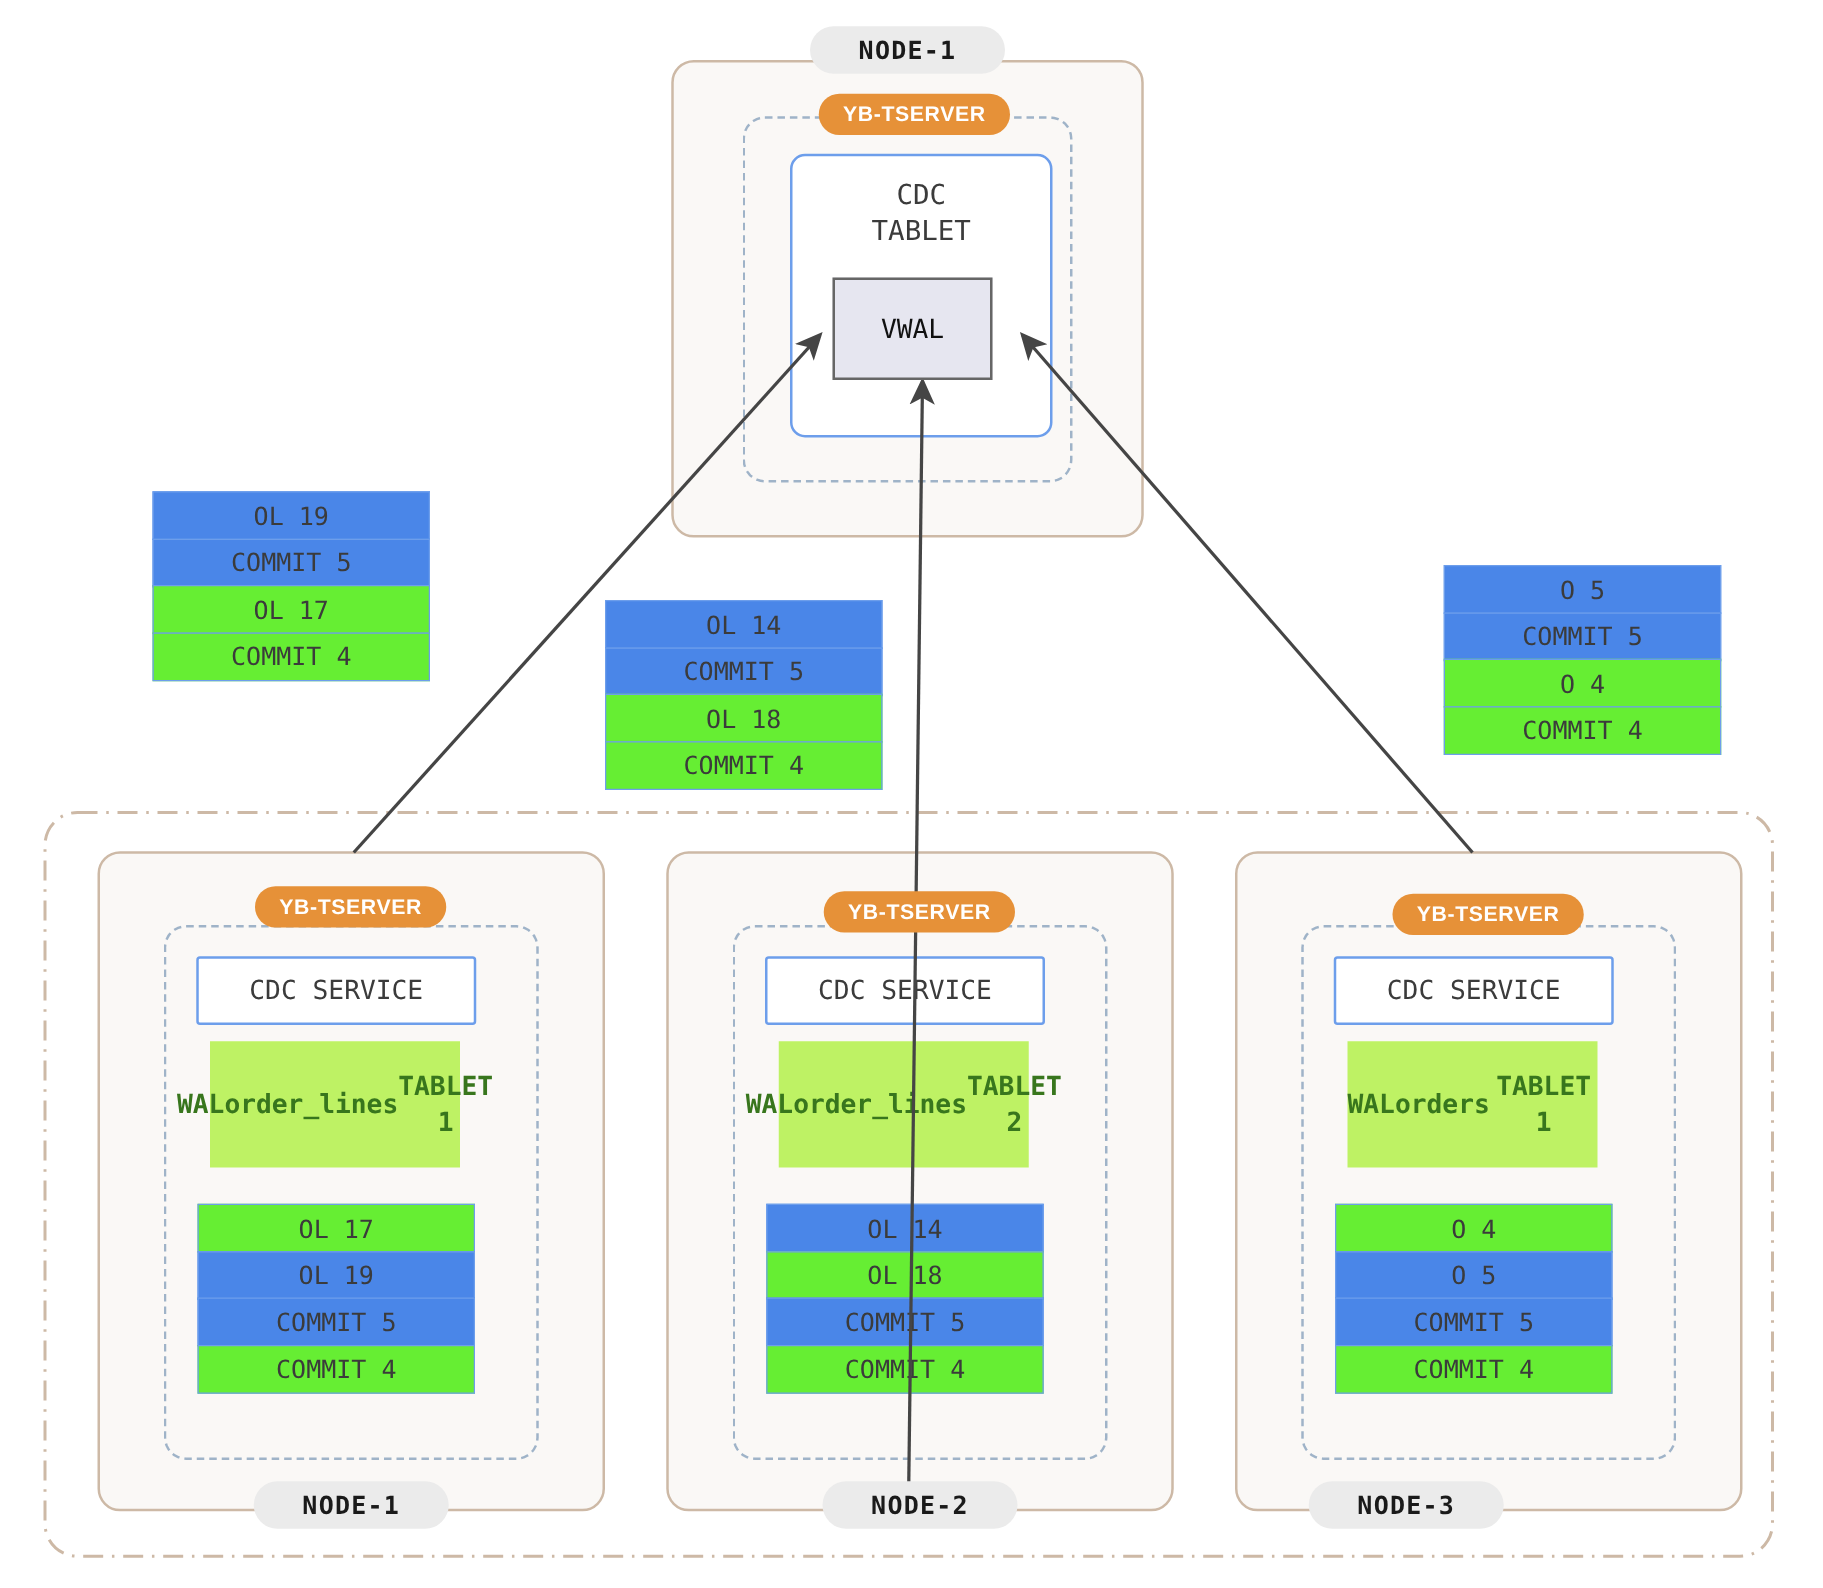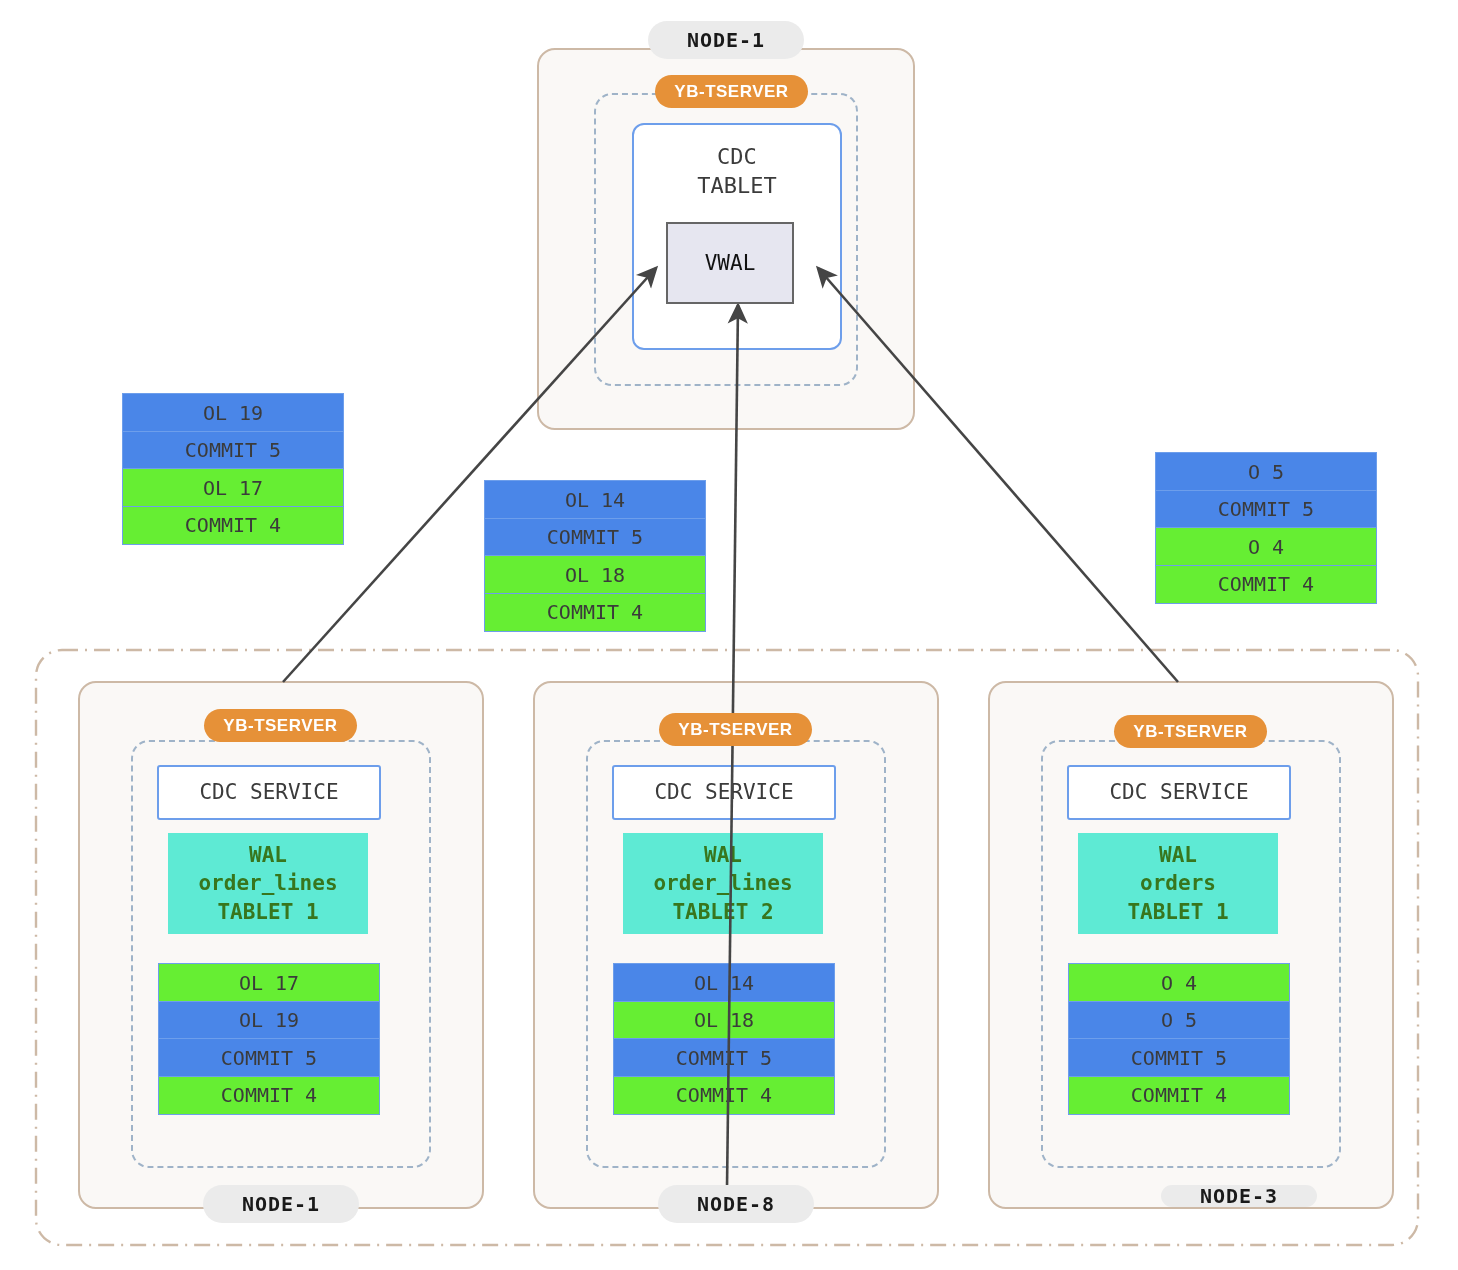--- a/index.html
+++ b/index.html
@@ -78,23 +78,23 @@
     box-sizing:border-box;
     display:flex;align-items:center;justify-content:center;
     font-size:21px;color:#111;font-weight:normal;
     z-index:6;
     font-family:"DejaVu Sans Mono","Liberation Mono",monospace;
   }
 
   
   .wal-box{
     position:absolute;
-    background:#5eead4;
-    box-sizing:border-box;
-    display:flex;flex-direction:column;align-items:center;justify-content:center;
+    background:#bef264;
+    box-sizing:border-box;
+    display:flex;flex-direction:row;align-items:center;justify-content:center;
     color:#38761d;font-weight:bold;font-size:21px;line-height:1.35;
     text-align:center;
     font-family:"DejaVu Sans Mono","Liberation Mono",monospace;
   }
 
   
   .stack{position:absolute;box-sizing:border-box;}
   .rec{
     box-sizing:border-box;
     border:1.5px solid #6d9eeb;
@@ -224,21 +224,21 @@
     <div class="rec blue" style="height:39px;">
       <span>COMMIT 5</span>
       </div>
     <div class="rec green" style="height:39px;">
       <span>COMMIT 4</span>
       </div>
   </div>
 
   <div class="node-box" style="left:533px;top:681px;width:406px;height:528px;"></div>
   <div class="pill-node" style="left:658px;top:1185px;width:156px;height:38px;">
-    <span>NODE-8</span>
+    <span>NODE-2</span>
   </div>
   <div class="tserver-box" style="left:586px;top:740px;width:300px;height:428px;"></div>
   <div class="pill-tserver" style="left:659px;top:713px;width:153px;height:33px;">
     <span>YB-TSERVER</span>
   </div>
   <div class="cdc-box small" style="left:612px;top:765px;width:224px;height:55px;">
     <span>CDC SERVICE</span>
   </div>
   <div class="wal-box" style="left:623px;top:833px;width:200px;height:101px;">
     <span>WAL</span>
@@ -254,21 +254,21 @@
       </div>
     <div class="rec blue" style="height:39px;">
       <span>COMMIT 5</span>
       </div>
     <div class="rec green" style="height:39px;">
       <span>COMMIT 4</span>
       </div>
   </div>
 
   <div class="node-box" style="left:988px;top:681px;width:406px;height:528px;"></div>
-  <div class="pill-node" style="left:1161px;top:1185px;width:156px;height:22px;">
+  <div class="pill-node" style="left:1047px;top:1185px;width:156px;height:38px;">
     <span>NODE-3</span>
   </div>
   <div class="tserver-box" style="left:1041px;top:740px;width:300px;height:428px;"></div>
   <div class="pill-tserver" style="left:1114px;top:715px;width:153px;height:33px;">
     <span>YB-TSERVER</span>
   </div>
   <div class="cdc-box small" style="left:1067px;top:765px;width:224px;height:55px;">
     <span>CDC SERVICE</span>
   </div>
   <div class="wal-box" style="left:1078px;top:833px;width:200px;height:101px;">

